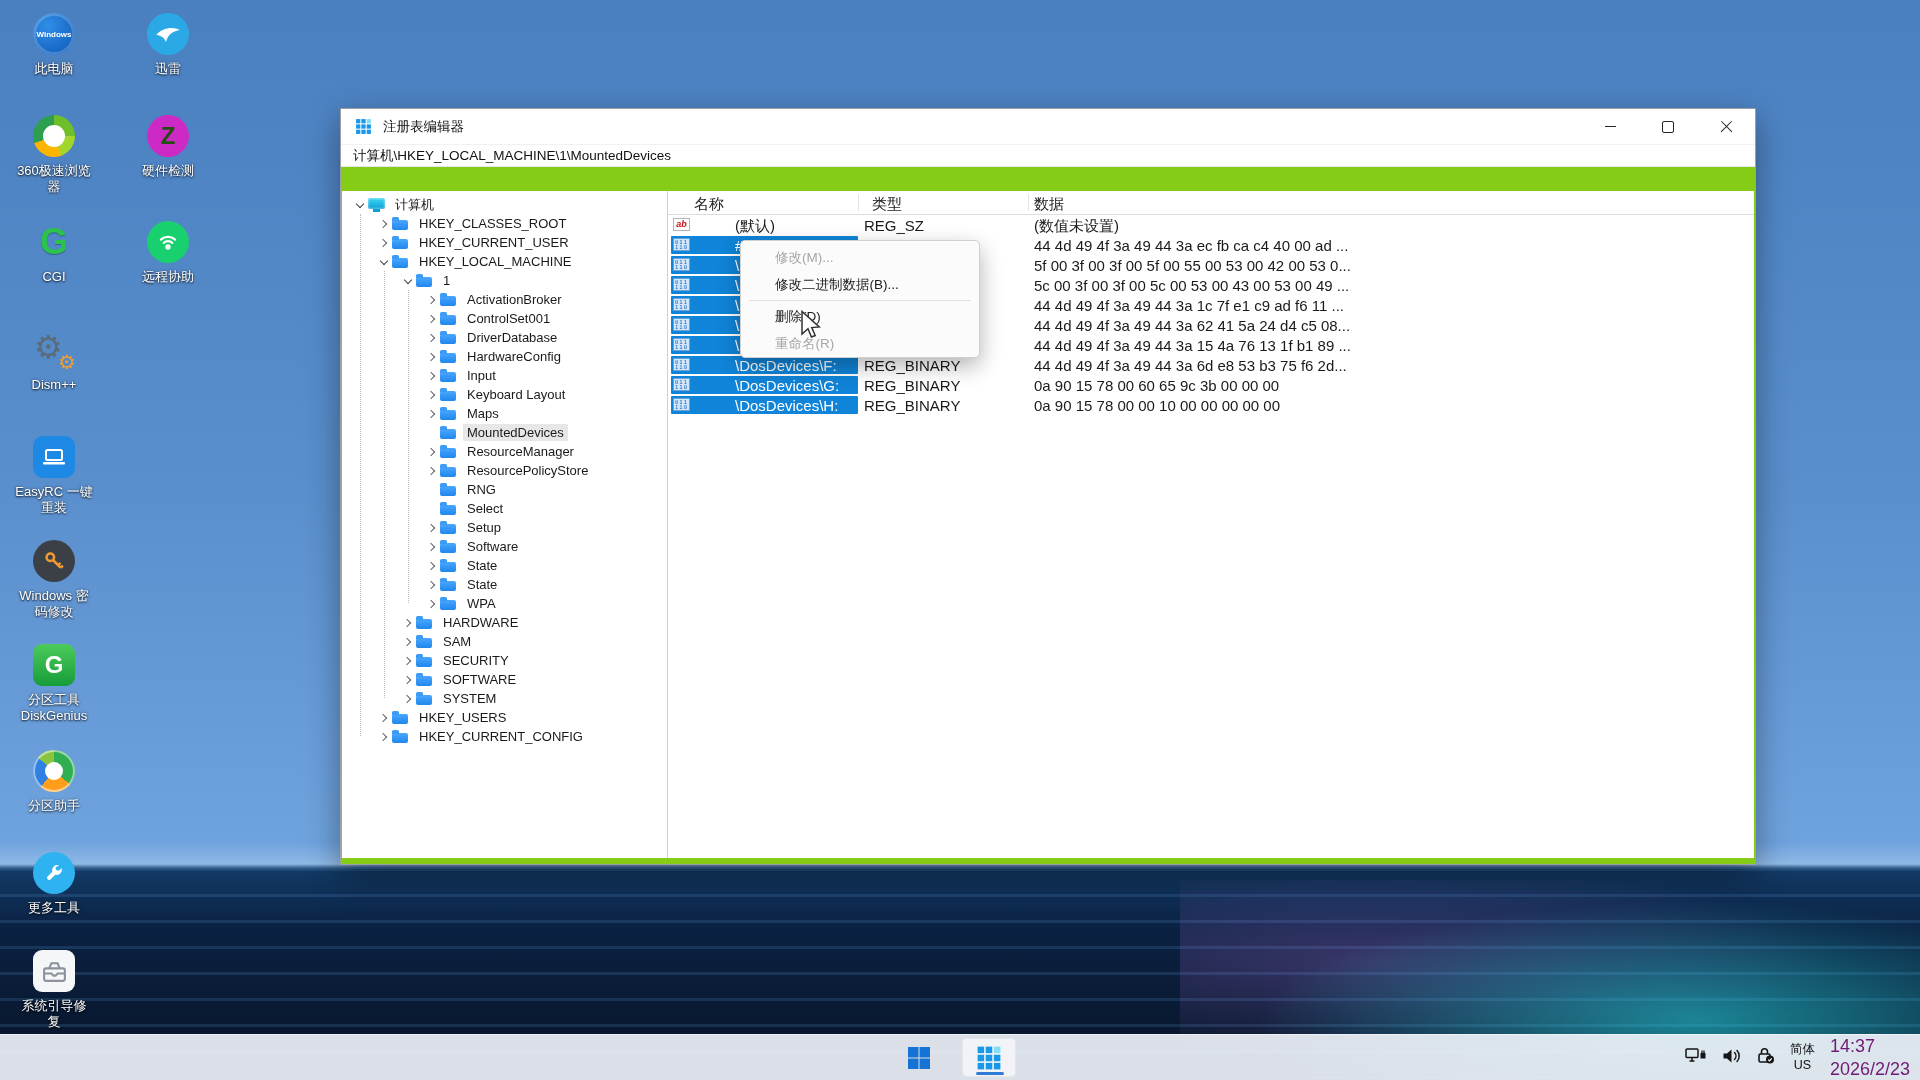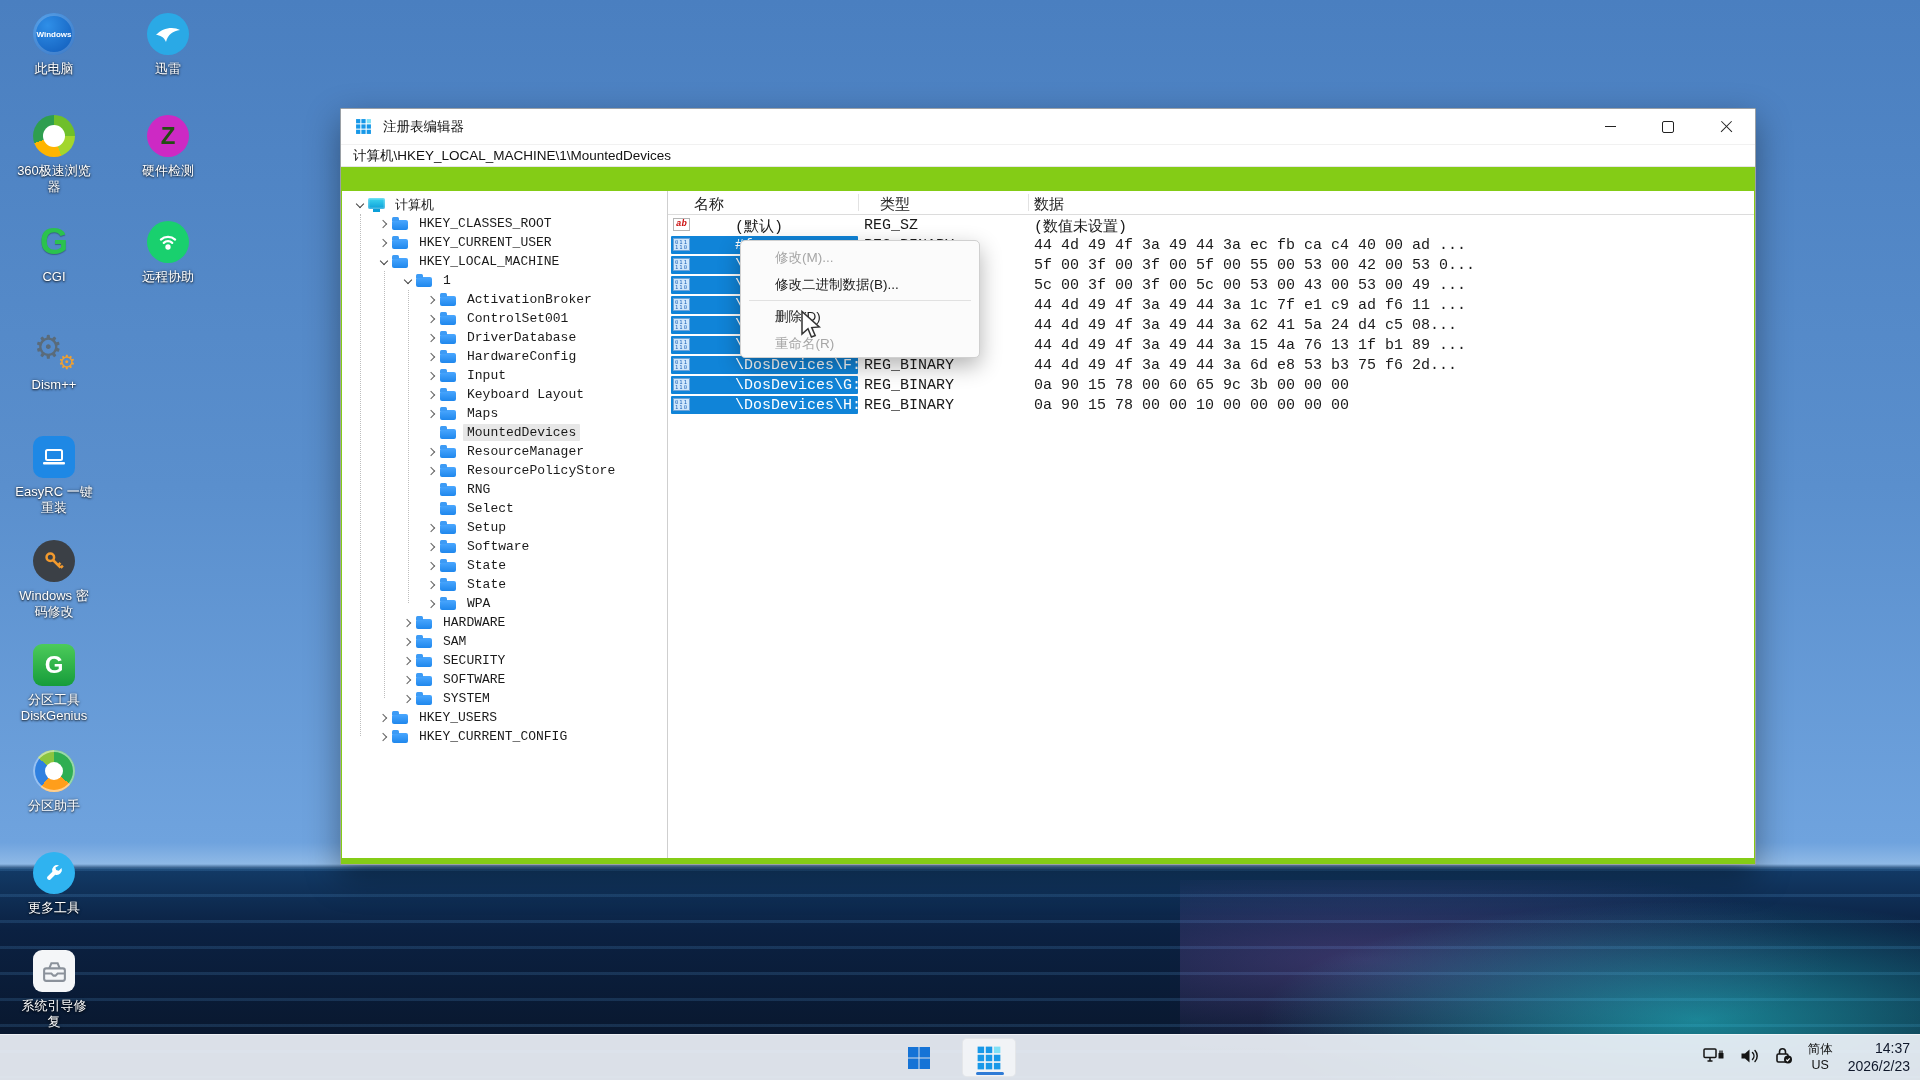--- a/index.html
+++ b/index.html
@@ -54,41 +54,41 @@
   .glyph-max{width:10px;height:10px;border:1.2px solid #222;border-radius:2px;}
   .glyph-close{position:relative;width:13px;height:13px;}
   .glyph-close::before,.glyph-close::after{content:"";position:absolute;left:-1px;top:5.6px;width:15px;height:1.4px;background:#222;}
   .glyph-close::before{transform:rotate(45deg);} .glyph-close::after{transform:rotate(-45deg);}
 
   .menubar{height:25px;display:flex;align-items:center;padding-left:6px;font-size:13.5px;background:#fff;}
   .menubar span{padding:3px 13px;}
   .addrbar{height:21px;line-height:21px;border-top:1px solid #f1f1f1;border-bottom:1px solid #e6e6e6;
            padding-left:12px;font-size:13.5px;background:#fff;color:#111;}
 
-  .content{position:absolute;top:82px;left:1px;right:1px;bottom:6px;display:flex;background:#fff;font-family:Liberation Mono, monospace;}
+  .content{position:absolute;top:82px;left:1px;right:1px;bottom:6px;display:flex;background:#fff;}
   .tree{width:325px;border-right:1px solid #cfcfcf;position:relative;padding-top:4px;overflow:hidden;}
   .guide{position:absolute;border-left:1px dotted #bdbdbd;width:0;}
   .trow{display:flex;align-items:center;height:19px;padding-left:calc(10px + var(--lv)*24px);font-size:13px;white-space:nowrap;}
   .chev{width:16px;height:16px;display:inline-flex;align-items:center;justify-content:center;flex:0 0 16px;}
   .chev.closed::before{content:"";width:5px;height:5px;border-right:1.4px solid #636363;border-top:1.4px solid #636363;transform:rotate(45deg);margin-right:2px;}
   .chev.open::before{content:"";width:5px;height:5px;border-right:1.4px solid #404040;border-top:1.4px solid #404040;transform:rotate(135deg);margin-bottom:2px;}
   .ticon{flex:0 0 18px;height:14px;position:relative;margin-right:5px;}
   .ticon.folder::before{content:"";position:absolute;left:0;top:3px;width:16px;height:10px;border-radius:2px;
         background:linear-gradient(#4aa7ff,#1f87ec);}
   .ticon.folder::after{content:"";position:absolute;left:0;top:0;width:7px;height:4px;border-radius:1.5px 1.5px 0 0;background:#3d9bf5;}
   .ticon.computer::before{content:"";position:absolute;left:0;top:0;width:17px;height:11px;border-radius:2px;
         background:linear-gradient(#3fd6f0,#0b9fd8);box-shadow:inset 0 0 0 1.5px rgba(255,255,255,.25);}
   .ticon.computer::after{content:"";position:absolute;left:5px;top:11px;width:7px;height:3px;background:#0b9fd8;}
   .tlabel{padding:1px 4px;border-radius:1px;}
   .trow.sel .tlabel{background:#e7e7e7;}
 
   
   .listp{flex:1;position:relative;font-size:15px;overflow:hidden;}
   .lheader{position:absolute;left:0;right:0;top:0;height:23px;border-bottom:1px solid #dcdcdc;color:#222;}
-  .lheader .h0{position:absolute;left:26px;top:4px;} .lheader .h1{position:absolute;left:212px;top:4px;}
+  .lheader .h0{position:absolute;left:26px;top:4px;} .lheader .h1{position:absolute;left:204px;top:4px;}
   .lheader .h2{position:absolute;left:366px;top:4px;}
   .vsep{position:absolute;top:3px;height:17px;border-left:1px solid #e2e2e2;}
   .lrows{position:absolute;left:0;right:0;top:24px;}
   .lrow{position:relative;height:20px;}
   .lrow.sel::before{content:"";position:absolute;left:3px;top:1px;width:187px;height:18px;background:#1084d8;border-radius:1px;}
   .licon{position:absolute;left:5px;top:3px;width:17px;height:13px;box-sizing:border-box;text-align:center;}
   .licon.string{background:#fff;border:1px solid #b5b5b5;}
   .licon.string::before{content:"ab";color:#cc1111;font-weight:bold;font-style:italic;font-size:9px;line-height:11px;display:block;}
   .licon.binary{background:#cfe6fb;border:1px solid #6ba3d8;overflow:hidden;}
   .licon.binary::before{content:"011\A 110";white-space:pre;font-family:"DejaVu Sans Mono",monospace;
@@ -109,21 +109,21 @@
 
   
   .taskbar{position:absolute;left:0;right:0;bottom:0;height:45px;background:rgba(238,242,248,.92);
            border-top:1px solid rgba(255,255,255,.55);}
   .tb-start{position:absolute;left:898px;top:3px;width:42px;height:39px;display:flex;align-items:center;justify-content:center;border-radius:5px;}
   .tb-app{position:absolute;left:962px;top:3px;width:54px;height:39px;display:flex;align-items:center;justify-content:center;
           background:rgba(255,255,255,.6);border:1px solid rgba(0,0,0,.05);border-radius:5px;box-sizing:border-box;}
   .tb-app::after{content:"";position:absolute;bottom:1px;left:13px;width:28px;height:3px;border-radius:2px;background:#2f7bd6;}
   .tray{position:absolute;right:10px;top:0;height:45px;display:flex;align-items:center;gap:15px;}
   .tray-txt{font-size:12.5px;line-height:1.25;color:#111;text-align:center;}
-  .tray-clock{font-size:14px;line-height:1.25;color:#0f172a;text-align:right;}
+  .tray-clock{font-size:18px;line-height:1.25;color:#701a75;}
 </style>
 </head>
 <body>
 
 <div class="stage">
   <div class="wall"></div>
   <div class="sea-streak1"></div>
   <div class="sea-glow"></div>
 
   <div class="dcell" style="left:6px;top:12px">

